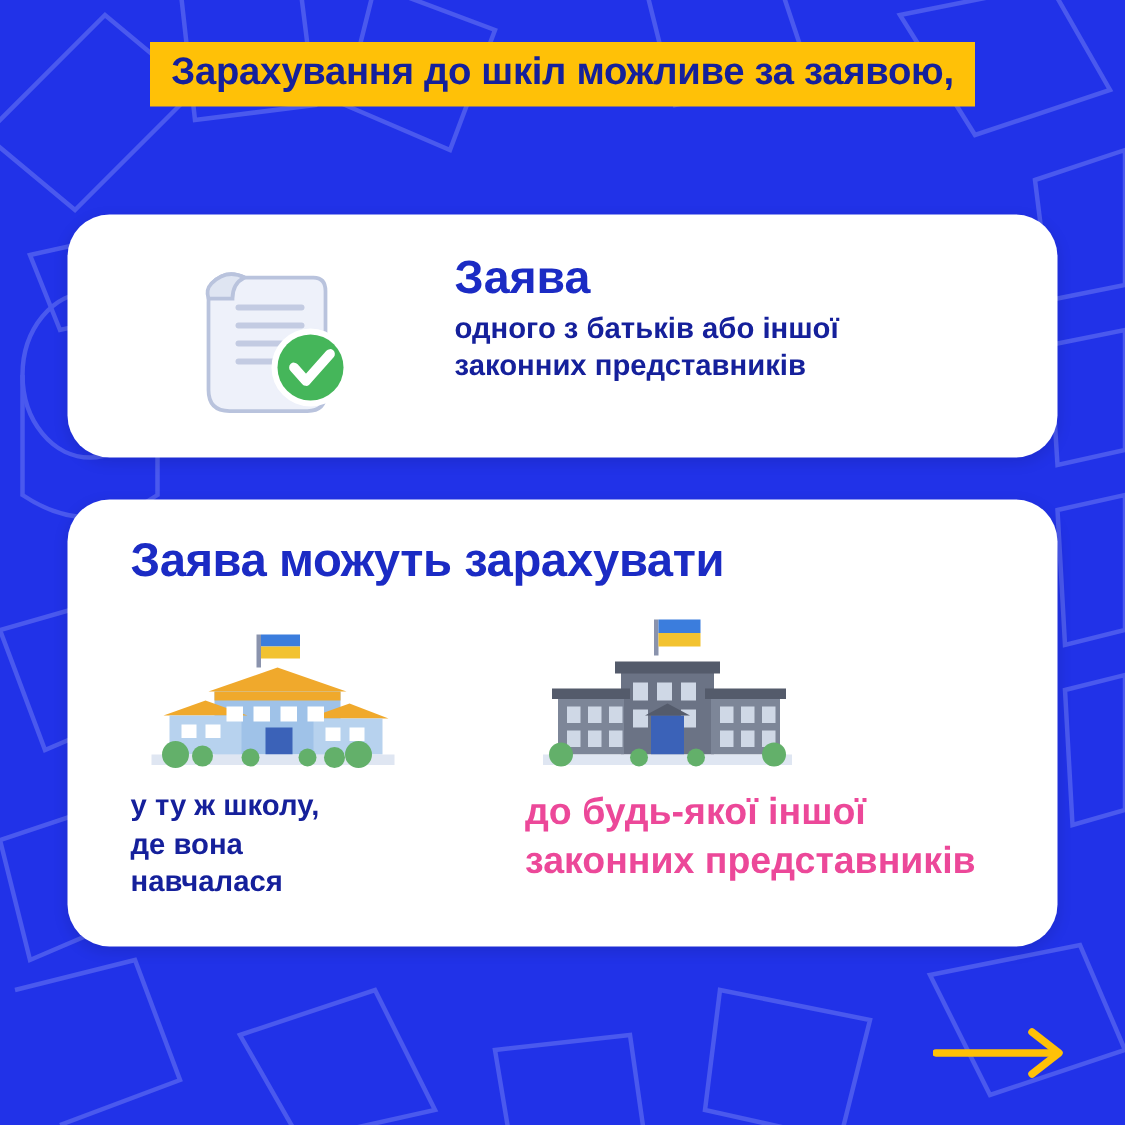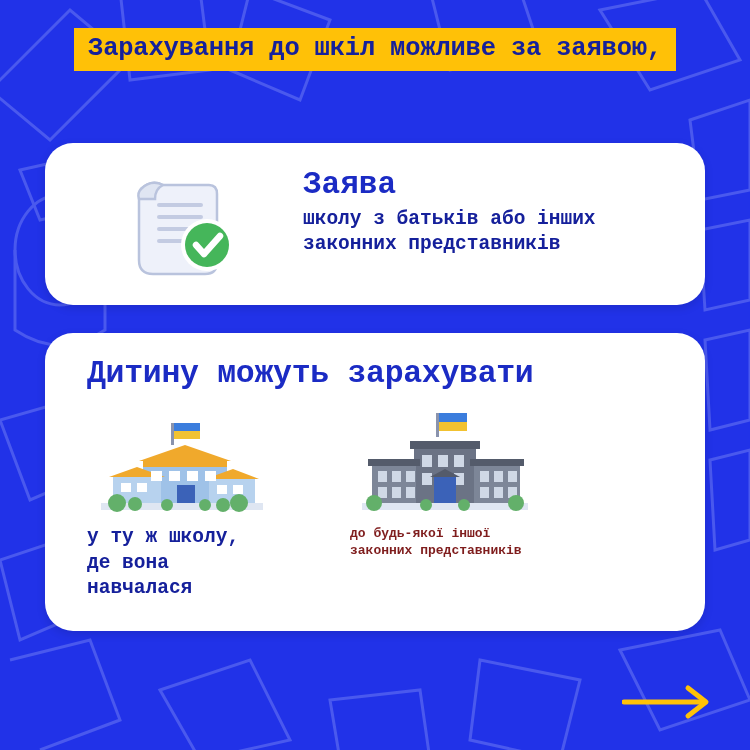--- a/index.html
+++ b/index.html
@@ -19,21 +19,20 @@
   .bg-deco {
     position: absolute;
     inset: 0;
     pointer-events: none;
   }
 
   .stage {
     position: relative;
     width: 750px;
     height: 750px;
-    font-family: Liberation Mono, monospace;
   }
 
   
   .headline {
     position: absolute;
     top: 28px;
     left: 0;
     width: 750px;
     text-align: center;
   }
@@ -132,22 +131,22 @@
     color: #15209b;
     font-size: 19.5px;
     font-weight: bold;
     line-height: 1.32;
   }
   .cap-b {
     position: absolute;
     left: 305px;
     top: 192px;
     width: 330px;
-    color: #7f1d1d;
-    font-size: 13px;
+    color: #ec4899;
+    font-size: 25px;
     font-weight: bold;
     line-height: 1.32;
   }
 
   
   .next-arrow {
     position: absolute;
     right: 36px;
     bottom: 30px;
     width: 92px;
@@ -201,28 +200,28 @@
         <line x1="36" y1="66" x2="62" y2="66"></line>
       </g>
 
       <circle cx="84" cy="70" r="26" fill="#ffffff"></circle>
       <circle cx="84" cy="70" r="22" fill="#45b65a"></circle>
       <path d="M73 70 l8 9 l16 -18" fill="none" stroke="#ffffff" stroke-width="6.5" stroke-linecap="round" stroke-linejoin="round"></path>
     </svg>
 
     <div class="card1-text">
       <p class="card1-title">Заява</p>
-      <p class="card1-sub">школу з батьків або інших</p>
+      <p class="card1-sub">одного з батьків або іншої</p>
       <p class="card1-sub">законних представників</p>
     </div>
   </div>
 
   <div class="card" id="card-enrollment">
 
-    <h2 class="card2-title">Дитину можуть зарахувати</h2>
+    <h2 class="card2-title">Заява можуть зарахувати</h2>
 
     <svg class="school-a" viewBox="0 0 190 130" xmlns="http://www.w3.org/2000/svg">
 
       <rect x="84" y="6" width="3" height="22" fill="#8a93ad"></rect>
       <rect x="87" y="6" width="26" height="8" fill="#3b7ddd"></rect>
       <rect x="87" y="14" width="26" height="8" fill="#f2c230"></rect>
 
       <path d="M52 44 L98 28 L144 44 Z" fill="#f0a92c"></path>
       <rect x="56" y="44" width="84" height="42" fill="#9fc2e8"></rect>
       <rect x="56" y="44" width="84" height="6" fill="#f0a92c"></rect>

